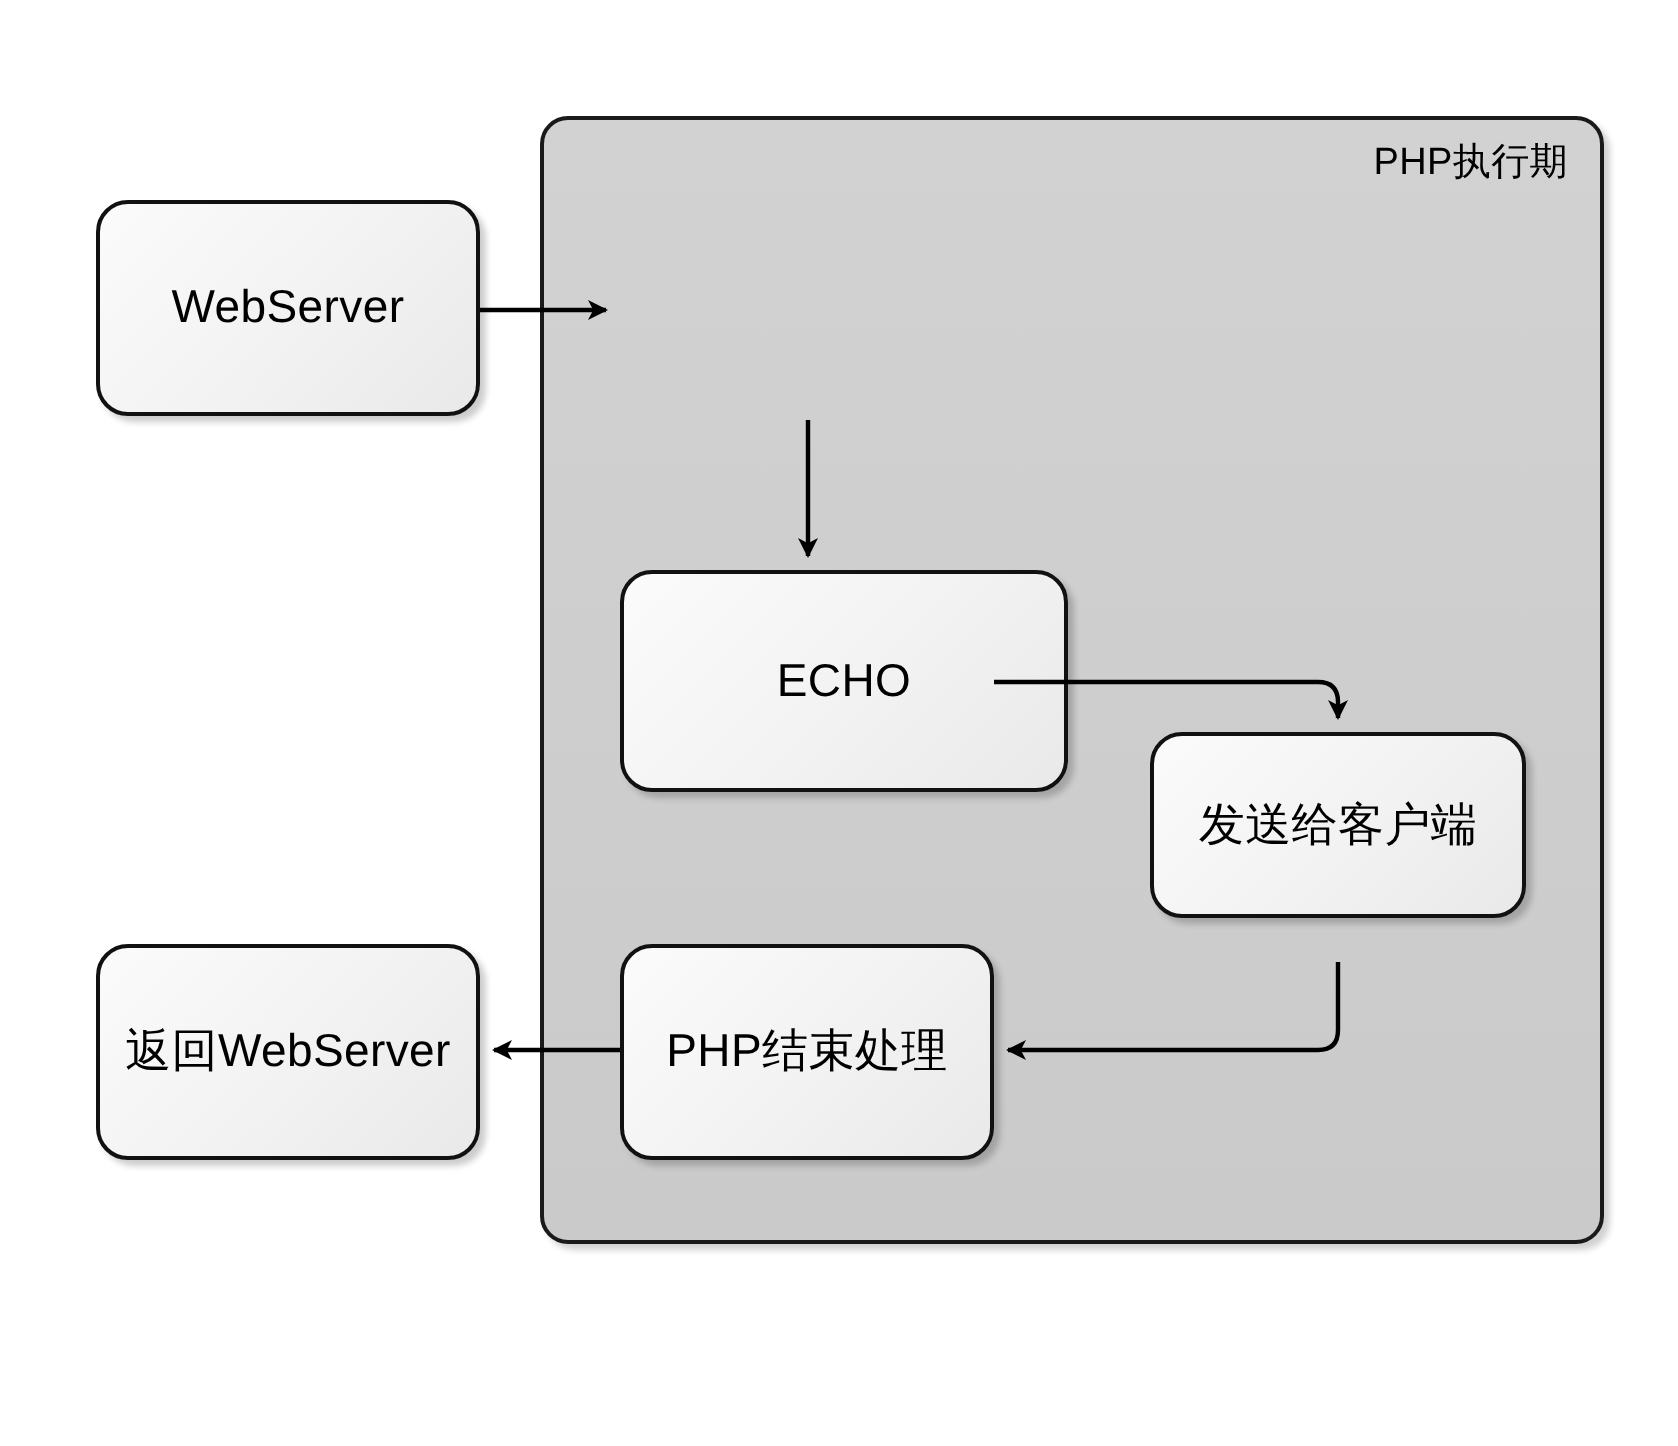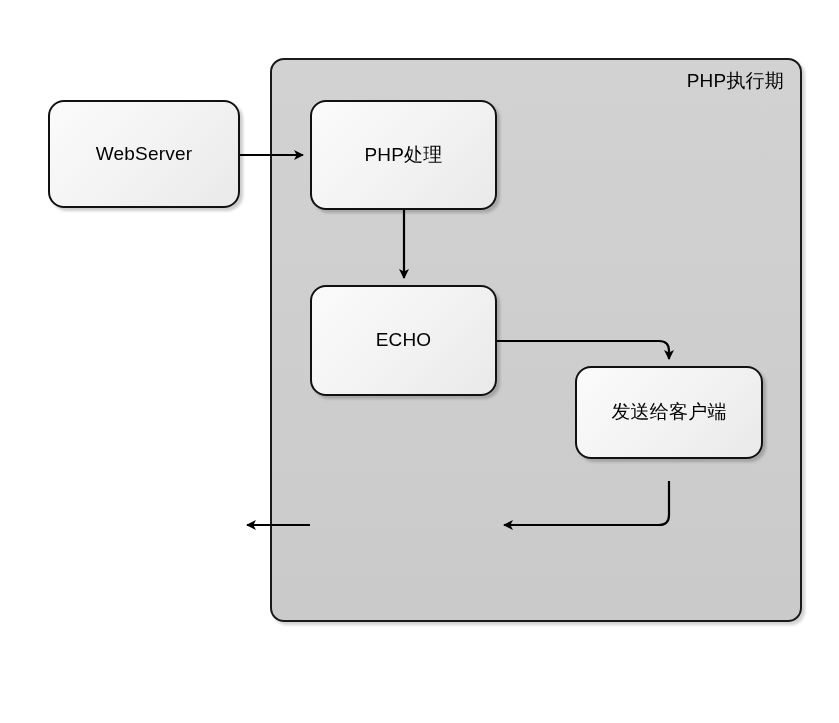--- a/index.html
+++ b/index.html
@@ -42,21 +42,21 @@
     background: linear-gradient(135deg, #fbfbfb 0%, #f2f2f2 55%, #e9e9e9 100%);
     border: 2px solid #111111;
     border-radius: 16px;
     box-shadow: 3px 3px 3px rgba(0,0,0,0.20);
     display: flex;
     align-items: center;
     justify-content: center;
     text-align: center;
   }
   .node-label {
-    font-size: 19px;
+    font-size: 23px;
     color: #000000;
     line-height: 1.2;
     white-space: nowrap;
     letter-spacing: 0.2px;
   }
   
   .edges {
     position: absolute;
     left: 0;
     top: 0;
@@ -71,33 +71,36 @@
 <div id="canvas">
 
   <div class="panel" id="php-panel" style="left: 270px; top: 58px; width: 532px; height: 564px; padding-left: 15px;">
     <span class="panel-title">PHP执行期</span>
   </div>
 
   <div class="node" id="node-webserver" style="left: 48px; top: 100px; width: 192px; height: 108px;">
     <span class="node-label">WebServer</span>
   </div>
 
-  <div class="node" id="node-php-handle" style="left: 310px; top: 100px; width: 187px; height: 110px;">
-    <span class="node-label">PHP处理</span>
-  </div>
 
-  <div class="node" id="node-echo" style="left: 310px; top: 285px; width: 187px; height: 111px;">
+  <div class="node" id="node-echo" style="left: 310px; top: 285px; width: 224px; height: 111px;">
     <span class="node-label">ECHO</span>
   </div>
 
   <div class="node" id="node-send-to-client" style="left: 575px; top: 366px; width: 188px; height: 93px;">
     <span class="node-label">发送给客户端</span>
   </div>
 
+  <div class="node" id="node-php-finish" style="left: 310px; top: 472px; width: 187px; height: 108px;">
+    <span class="node-label">PHP结束处理</span>
+  </div>
 
+  <div class="node" id="node-return-webserver" style="left: 48px; top: 472px; width: 192px; height: 108px;">
+    <span class="node-label">返回WebServer</span>
+  </div>
 
   <svg class="edges" id="edge-layer" viewBox="0 0 839 723" xmlns="http://www.w3.org/2000/svg">
       <defs>
         <marker id="arrowhead" markerWidth="12" markerHeight="12" refX="9" refY="5" orient="auto" markerUnits="userSpaceOnUse">
           <path d="M 0 0 L 10 5 L 0 10 L 2.6 5 Z" fill="#000000"></path>
         </marker>
       </defs>
       <path d="M 240 155 L 303 155" fill="none" stroke="#000000" stroke-width="2.2" stroke-linecap="butt" marker-end="url(#arrowhead)"></path>
       <path d="M 404 210 L 404 278" fill="none" stroke="#000000" stroke-width="2.2" stroke-linecap="butt" marker-end="url(#arrowhead)"></path>
       <path d="M 497 341 L 659 341 Q 669 341 669 351 L 669 359" fill="none" stroke="#000000" stroke-width="2.2" stroke-linecap="butt" marker-end="url(#arrowhead)"></path>

